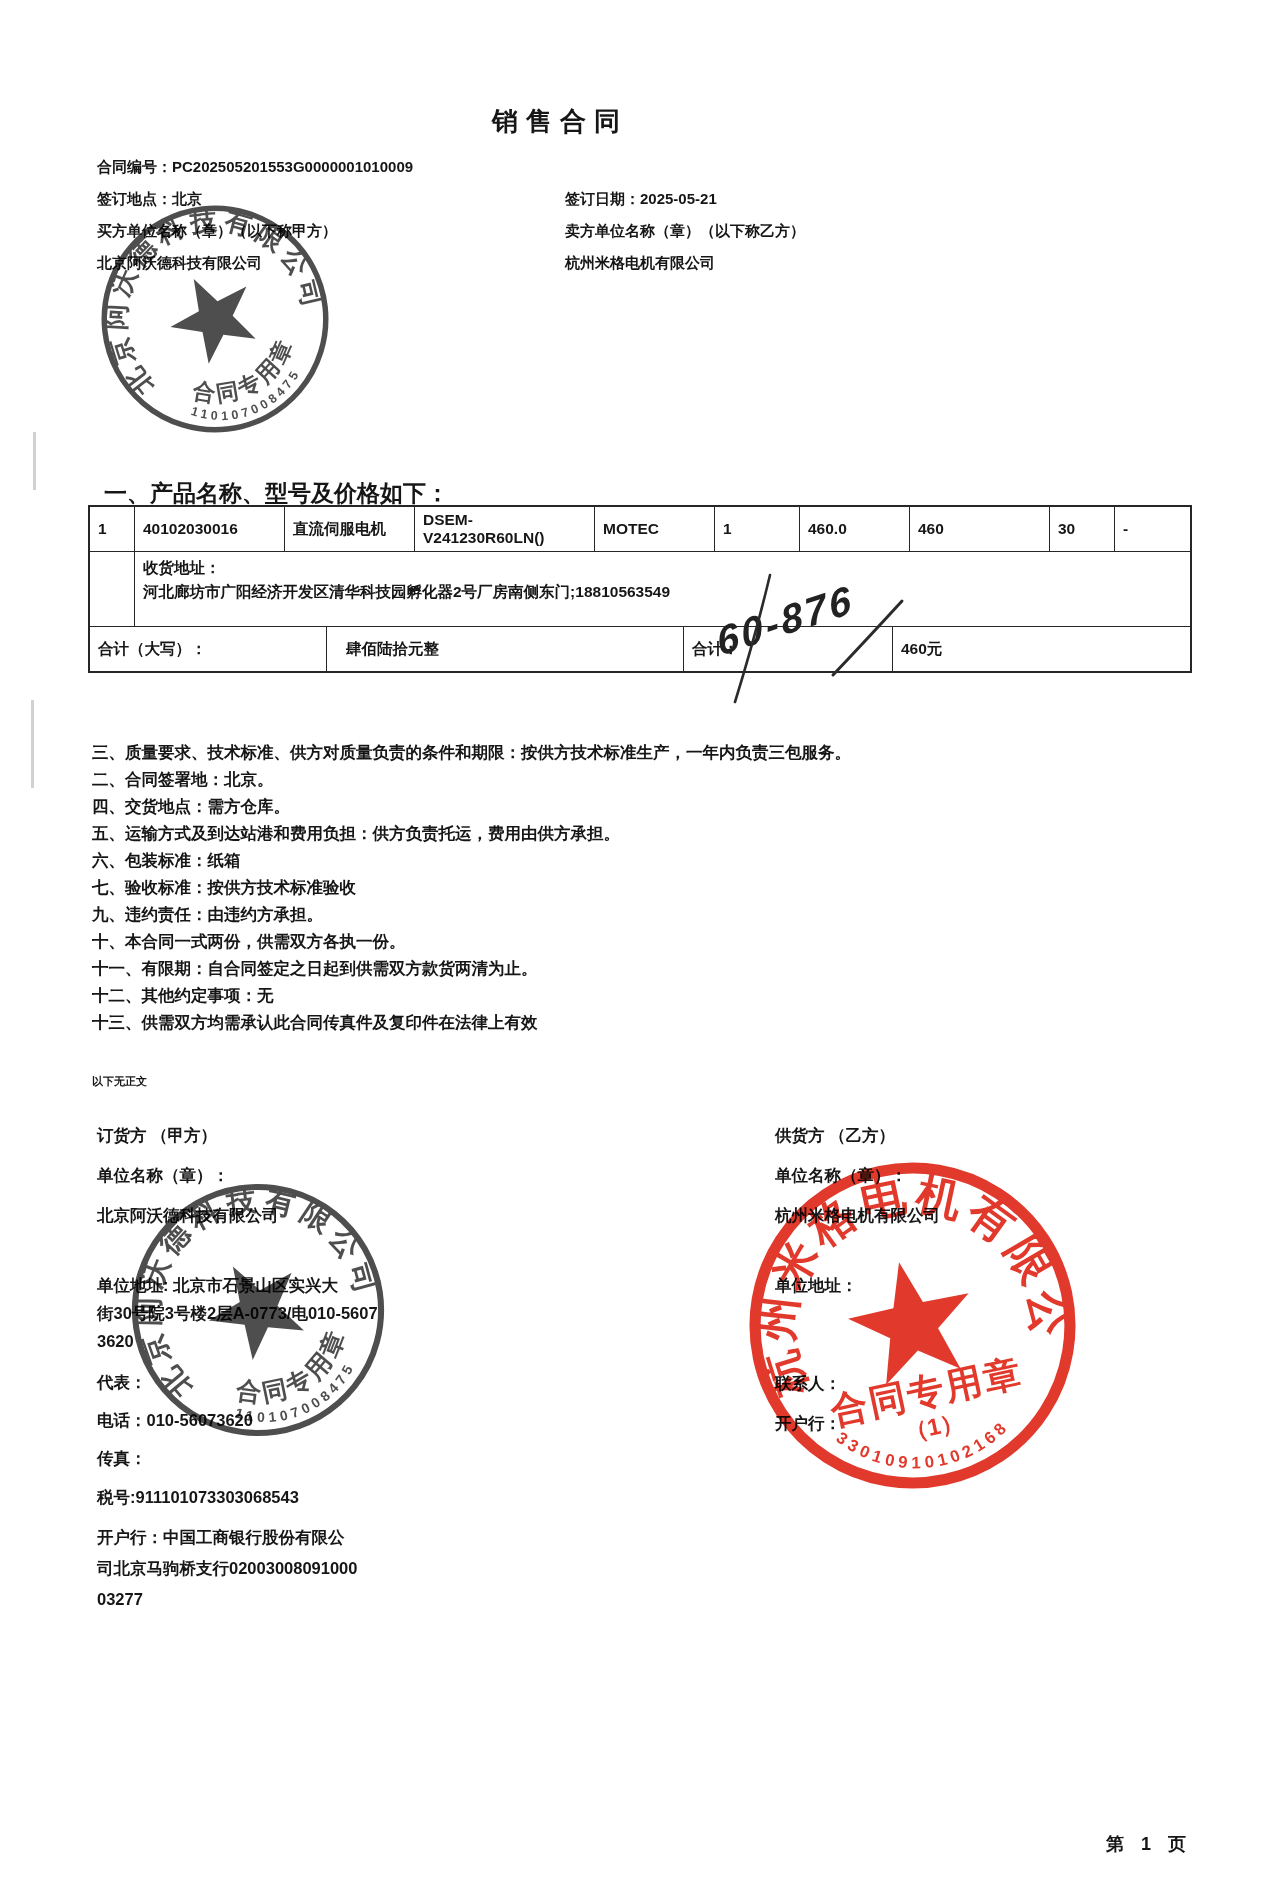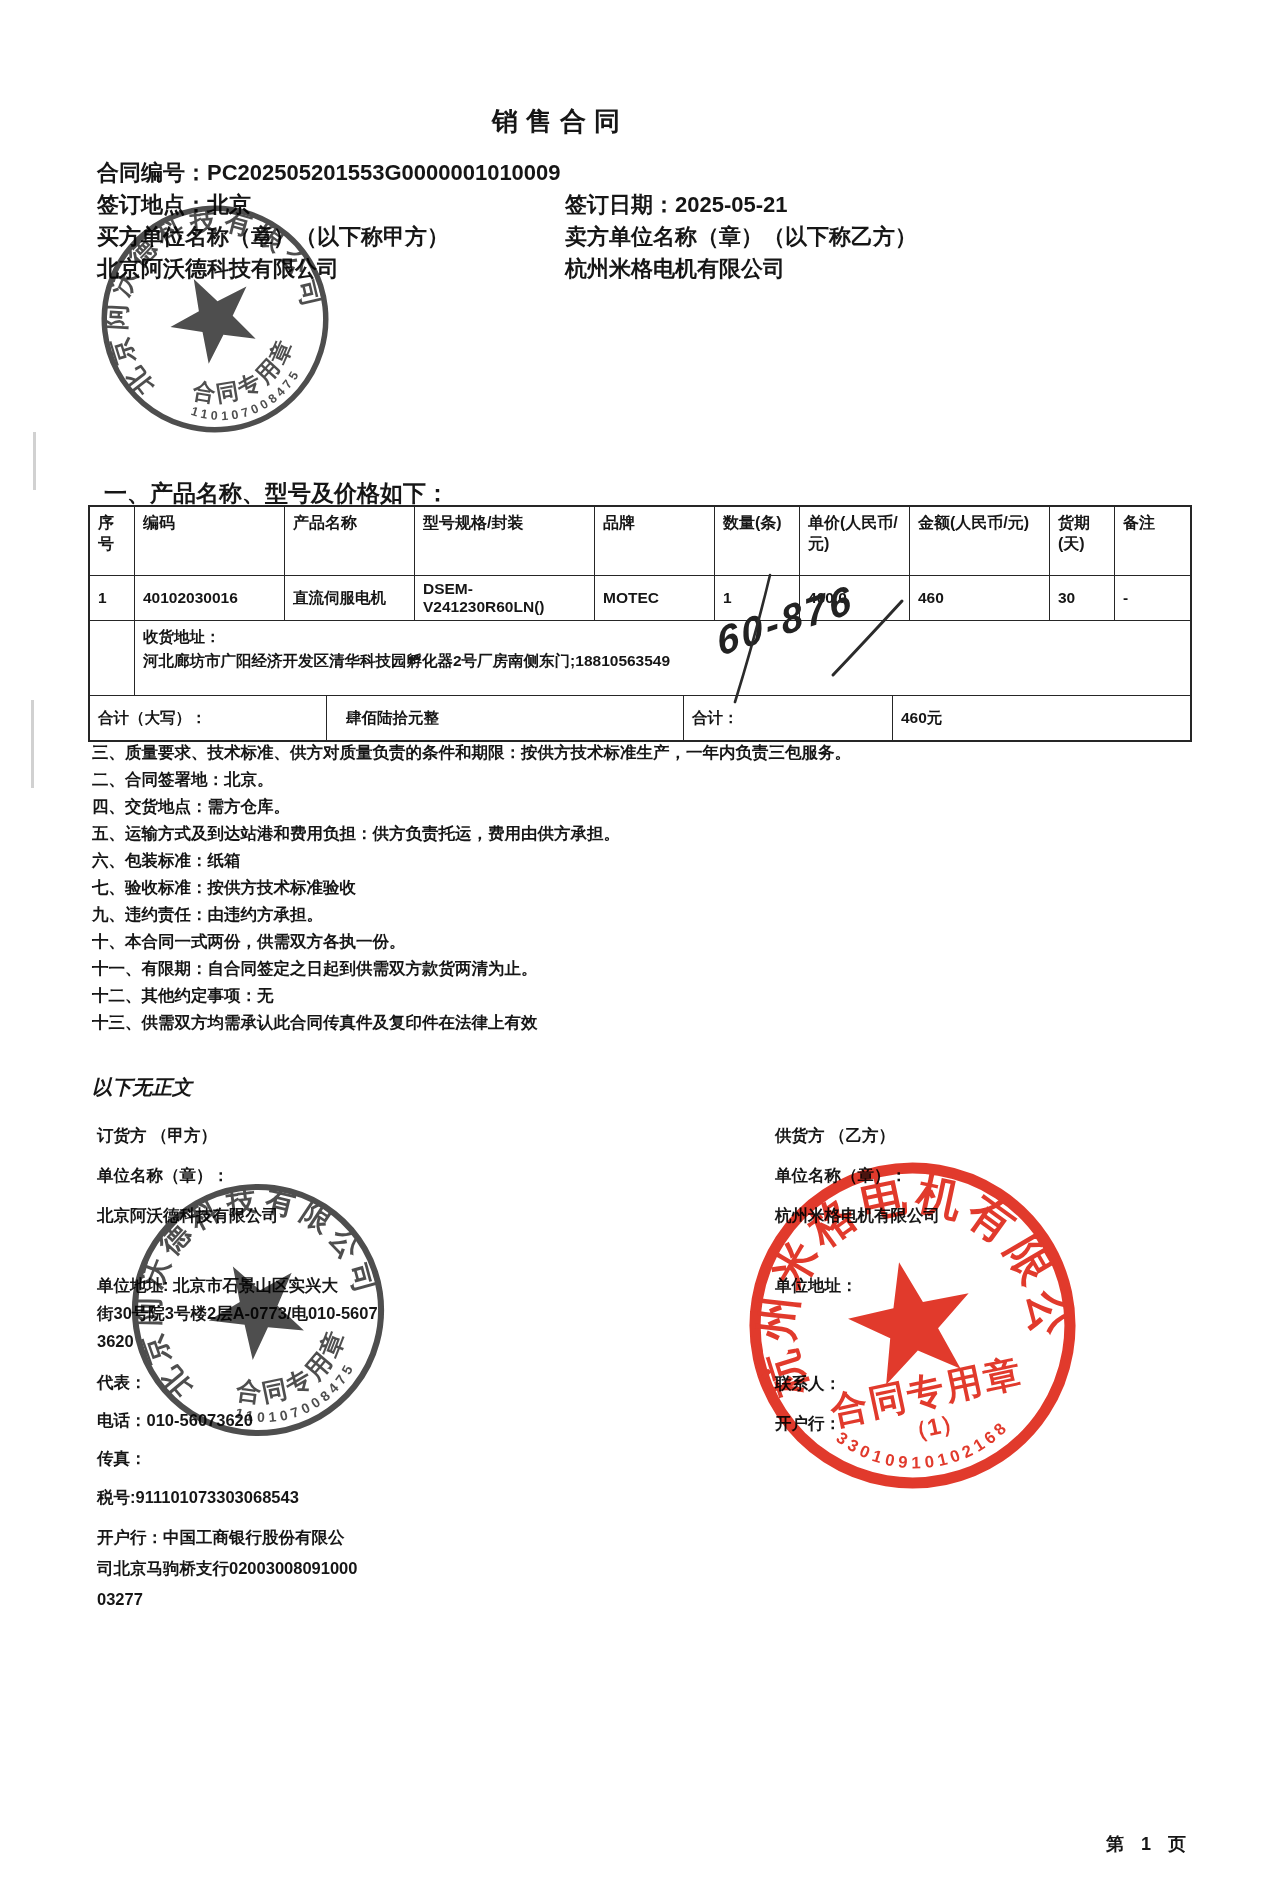--- a/index.html
+++ b/index.html
@@ -5,21 +5,21 @@
   html,body{margin:0;padding:0;background:#e9e9e9;}
   .page{
     position:relative;width:1279px;height:1896px;background:#ffffff;
     margin:0 auto;overflow:hidden;
     font-family:"Liberation Sans","DejaVu Sans",sans-serif;
     color:#161616;
   }
   .abs{position:absolute;}
   .doc-title{left:0;top:104px;width:1120px;text-align:center;
     font-size:26px;font-weight:700;letter-spacing:8px;}
-  .line{position:absolute;font-size:22px;font-weight:700;white-space:nowrap;}
+  .line{position:absolute;font-size:15px;font-weight:700;white-space:nowrap;}
   .sec-heading{left:104px;top:478px;font-size:23px;font-weight:700;}
 
   
   .ctable{left:88px;top:505px;width:1104px;border:2px solid #262626;box-sizing:border-box;}
   .trow{display:flex;border-top:1.5px solid #262626;align-items:stretch;}
   .trow:first-child{border-top:none;}
   .cell{border-left:1.5px solid #262626;box-sizing:border-box;padding:6px 8px;
     font-size:15.5px;font-weight:700;overflow:hidden;}
   .cell:first-child{border-left:none;}
   .thead .cell{font-size:16px;}
@@ -44,21 +44,21 @@
   .t0{width:236px;flex:none;}
   .t1{width:357px;flex:none;padding-left:19px;}
   .t2{width:209px;flex:none;}
   .t3{flex:1;}
   .addr-label{margin:0;font-size:15.5px;font-weight:700;}
   .addr-text{margin:3px 0 0;font-size:15.5px;font-weight:700;}
 
   
   .terms{left:92px;top:744px;width:1100px;}
   .terms p{margin:0 0 10px;font-size:16.5px;line-height:17px;font-weight:700;white-space:nowrap;}
-  .no-more{left:92px;top:1074px;font-size:20px;font-weight:700;font-style:italic;}
+  .no-more{left:92px;top:1074px;font-size:11px;font-weight:700;}
 
   
   .b-line{position:absolute;font-size:16.5px;font-weight:700;white-space:nowrap;}
 
   
   .stamp{position:absolute;pointer-events:none;mix-blend-mode:multiply;}
   .stamp svg{display:block;width:100%;height:100%;}
   .stamp-black{opacity:.85;}
   .stamp-red{opacity:.93;}
 
@@ -84,32 +84,20 @@
   <div class="line" style="left:97px;top:222px;">买方单位名称（章）（以下称甲方）</div>
   <div class="line" style="left:97px;top:254px;">北京阿沃德科技有限公司</div>
 
   <div class="line" style="left:565px;top:190px;">签订日期：2025-05-21</div>
   <div class="line" style="left:565px;top:222px;">卖方单位名称（章）（以下称乙方）</div>
   <div class="line" style="left:565px;top:254px;">杭州米格电机有限公司</div>
 
   <div class="abs sec-heading">一、产品名称、型号及价格如下：</div>
 
   <div class="abs ctable">
-    <div class="trow thead">
-      <div class="cell c0">序号</div>
-      <div class="cell c1">编码</div>
-      <div class="cell c2">产品名称</div>
-      <div class="cell c3">型号规格/封装</div>
-      <div class="cell c4">品牌</div>
-      <div class="cell c5">数量(条)</div>
-      <div class="cell c6">单价(人民币/元)</div>
-      <div class="cell c7">金额(人民币/元)</div>
-      <div class="cell c8">货期(天)</div>
-      <div class="cell c9">备注</div>
-    </div>
     <div class="trow rdata">
       <div class="cell c0">1</div>
       <div class="cell c1">40102030016</div>
       <div class="cell c2">直流伺服电机</div>
       <div class="cell c3">DSEM-V241230R60LN()</div>
       <div class="cell c4">MOTEC</div>
       <div class="cell c5">1</div>
       <div class="cell c6">460.0</div>
       <div class="cell c7">460</div>
       <div class="cell c8">30</div>

